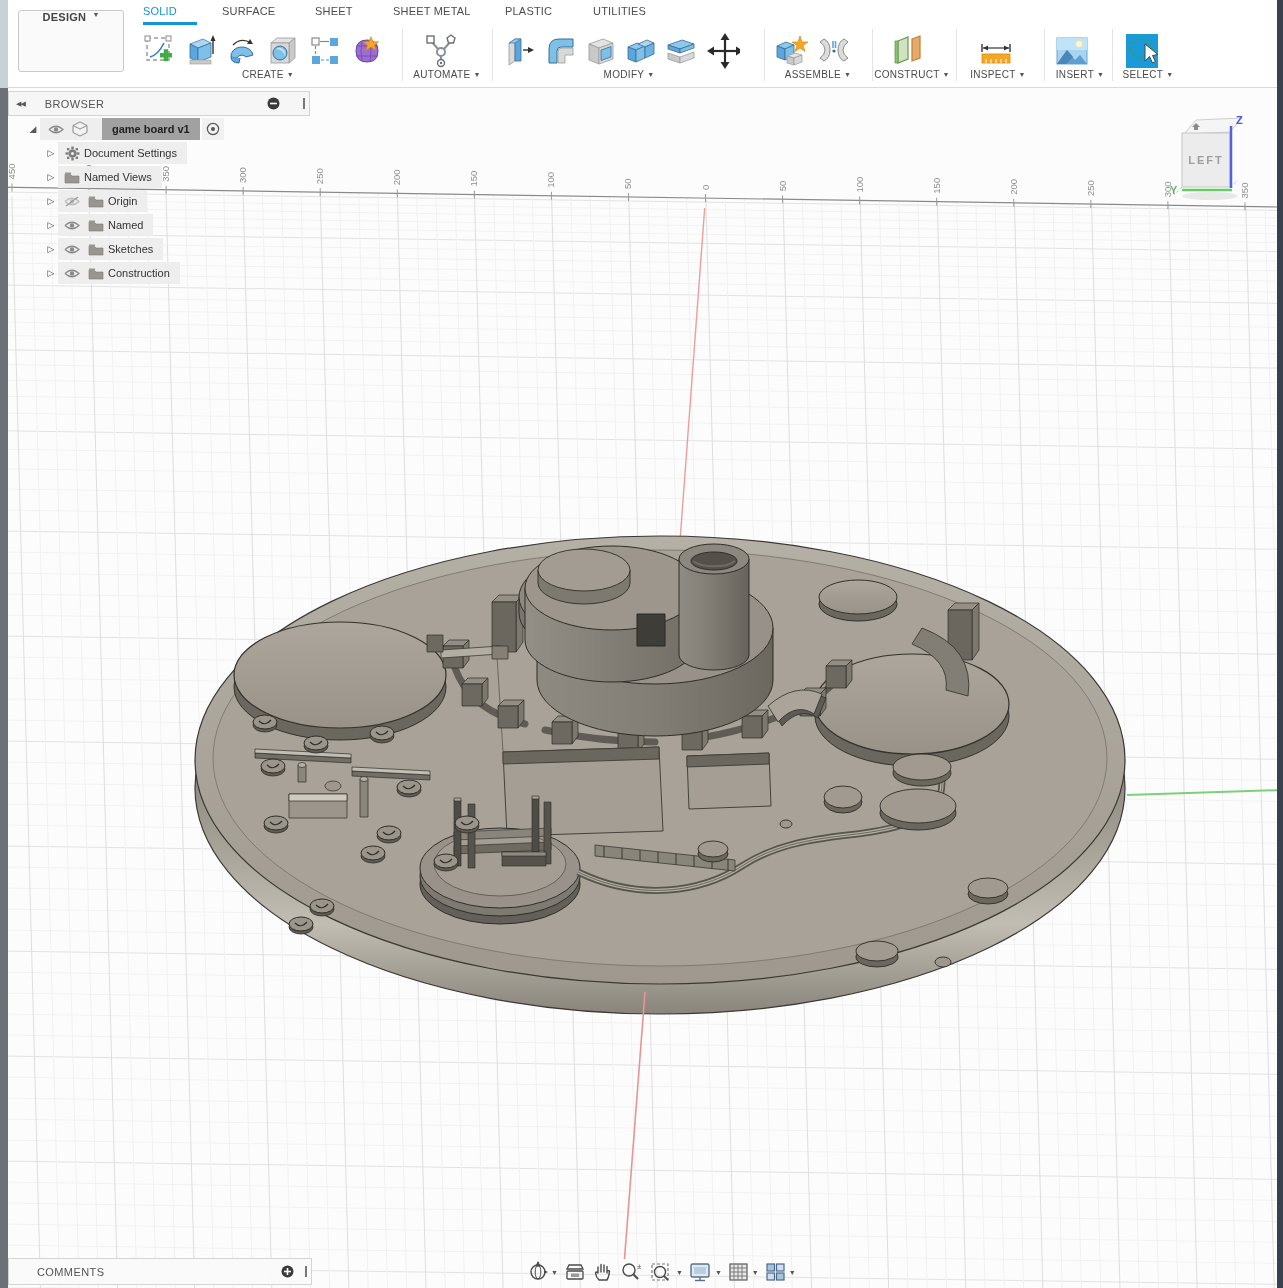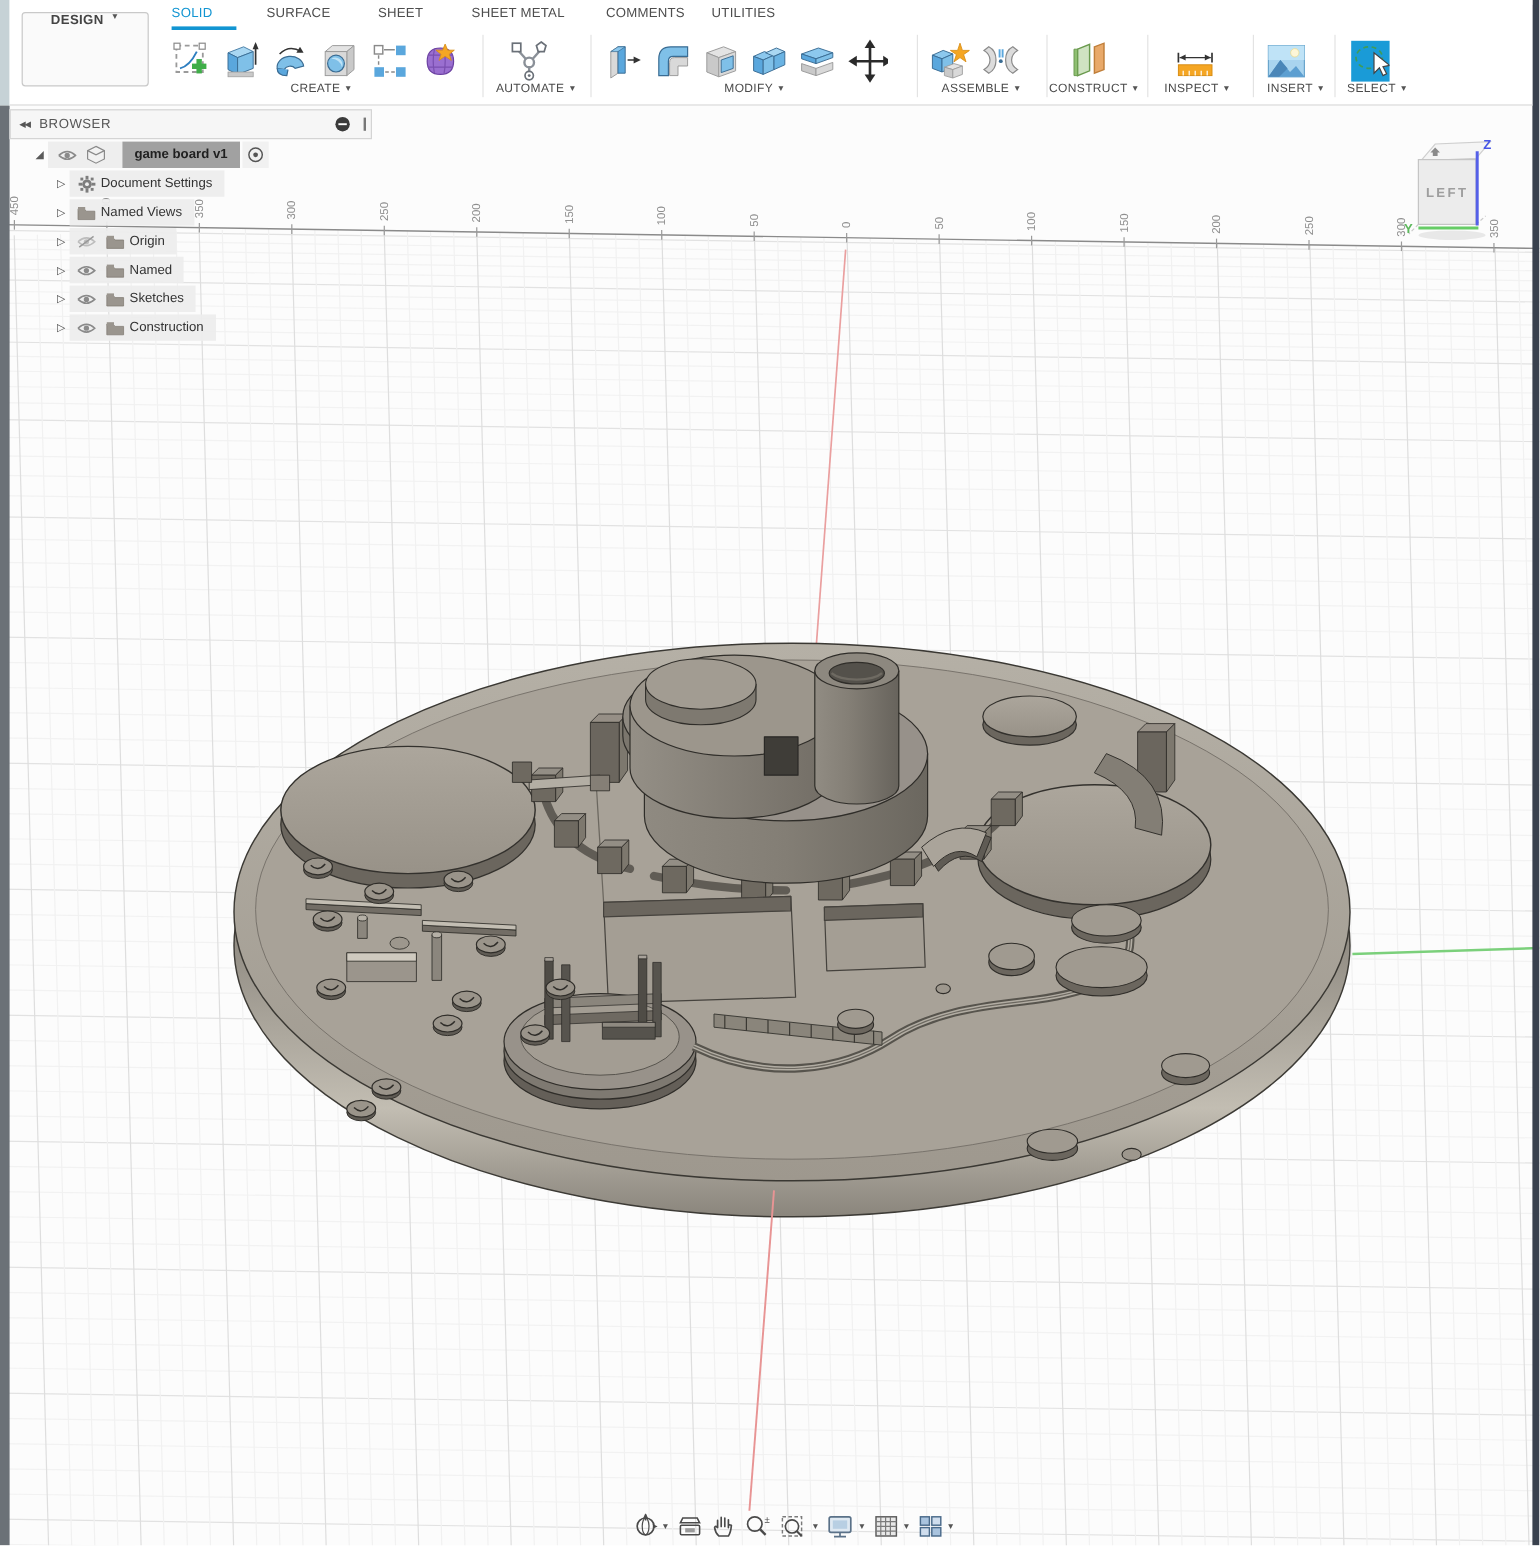--- a/index.html
+++ b/index.html
@@ -25,21 +25,21 @@
   .tab-underline{position:absolute;top:22px;height:3px;background:#1295d2;}
   .tbicon{position:absolute;top:31px;width:34px;height:40px;display:flex;align-items:center;
           justify-content:center;cursor:pointer;}
   .tbsep{position:absolute;top:29px;width:1px;height:52px;background:#e3e3e3;}
   .grplabel{position:absolute;top:69px;height:14px;font-size:10px;color:#4a4a4a;text-align:center;
             letter-spacing:.3px;cursor:pointer;}
   .caret{font-size:7px;color:#555;vertical-align:1px;}
   
   .browser{position:absolute;left:8px;top:91px;width:302px;}
   .browser-header{height:23px;background:rgba(245,245,245,.95);border:1px solid #d4d4d4;
-                  display:flex;align-items:center;font-size:11px;color:#555;}
+                  display:flex;align-items:center;font-size:11px;color:#555;gap:12px;}
   .browser-header .chev{font-size:7px;color:#555;letter-spacing:-1px;margin:0 8px 0 7px;cursor:pointer;}
   .browser-header .btitle{flex:1;letter-spacing:.4px;}
   .brow{display:flex;align-items:center;height:22px;margin-top:2px;font-size:11px;color:#333;}
   .pill{display:flex;align-items:center;height:22px;background:rgba(237,237,237,.93);padding:0 10px 0 2px;}
   .expander{width:14px;text-align:center;color:#444;font-size:9px;margin-left:20px;cursor:pointer;flex:none;}
   .expander.lv2{margin-left:36px;}
   .rootname{background:#a1a1a1;color:#1f1f1f;font-weight:bold;height:22px;display:flex;align-items:center;
             padding:0 10px;}
   .miniicon{width:18px;height:16px;margin:0 3px;flex:none;display:flex;align-items:center;justify-content:center;}
   .activate{width:22px;height:22px;background:rgba(240,240,240,.95);display:flex;align-items:center;
@@ -493,21 +493,21 @@
 
 <div class="toolbar">
   <div class="design-btn">
     <span>DESIGN</span>
     <span class="caret">▼</span>
   </div>
   <div class="tab active" style="left:135px;width:54px;">SOLID</div>
   <div class="tab" style="left:214px;width:62px;">SURFACE</div>
   <div class="tab" style="left:307px;width:44px;">SHEET</div>
   <div class="tab" style="left:385px;width:78px;">SHEET METAL</div>
-  <div class="tab" style="left:497px;width:52px;">COMMENTS</div>
+  <div class="tab" style="left:497px;width:52px;">PLASTIC</div>
   <div class="tab" style="left:585px;width:58px;">UTILITIES</div>
   <div class="tab-underline" style="left:135px;width:54px;"></div>
 
   <div class="tbicon" style="left:134px;">
     <svg width="30" height="32">
           <rect x="3" y="3" width="22" height="22" fill="none" stroke="#9a9a9a" stroke-dasharray="4 3" stroke-width="1.5"></rect>
           <rect x="1" y="1" width="5" height="5" fill="#fff" stroke="#8a8a8a"></rect>
           <rect x="22" y="1" width="5" height="5" fill="#fff" stroke="#8a8a8a"></rect>
           <path d="M 6 22 Q 14 20 20 8" stroke="#2f7fc1" stroke-width="1.6" fill="none"></path>
           <rect x="16" y="18" width="12" height="4.5" fill="#3fae49"></rect>
@@ -894,20 +894,31 @@
     <line x1="62" y1="85" x2="70" y2="78" stroke="#c9c9c9" stroke-dasharray="3 2"></line>
     <path d="M 24 25 l 4 -4 l 4 4 z M 26 25 h 4 v 3 h -4 z" fill="#8a8a8a"></path>
     <text x="38" y="62" text-anchor="middle" font-size="11" font-weight="bold" letter-spacing="2" fill="#9e9e9e">LEFT</text>
     <line x1="63" y1="24" x2="63" y2="86" stroke="#5560e8" stroke-width="2.5"></line>
     <text x="68" y="22" font-size="11" font-weight="bold" fill="#4656e8">Z</text>
     <line x1="14" y1="88" x2="64" y2="88" stroke="#66cc66" stroke-width="2.5"></line>
     <text x="2" y="92" font-size="11" font-weight="bold" fill="#5cb85c">Y</text>
   </svg>
 </div>
 
+<div class="comments">
+  <span class="ctitle">COMMENTS</span>
+  <span class="miniicon">
+    <svg width="13" height="13">
+          <circle cx="6.5" cy="6.5" r="6" fill="#3a3a3a"></circle>
+          <rect x="3" y="5.7" width="7" height="1.6" fill="#fff"></rect>
+          <rect x="5.7" y="3" width="1.6" height="7" fill="#fff"></rect>
+        </svg>
+  </span>
+  <span class="grip"></span>
+</div>
 
 <div class="navbar">
   <span class="navtool">
     <svg width="22" height="22">
           <circle cx="11" cy="11" r="7" fill="none" stroke="#4a4a4a" stroke-width="1.4"></circle>
           <ellipse cx="11" cy="11" rx="2.8" ry="7" fill="none" stroke="#4a4a4a" stroke-width="1"></ellipse>
           <line x1="11" y1="1" x2="11" y2="6" stroke="#4a4a4a" stroke-width="1.4"></line>
           <polygon points="11,0 9,4 13,4" fill="#4a4a4a"></polygon>
           <polygon points="21,11 17,9 17,13" fill="#4a4a4a"></polygon>
         </svg>

